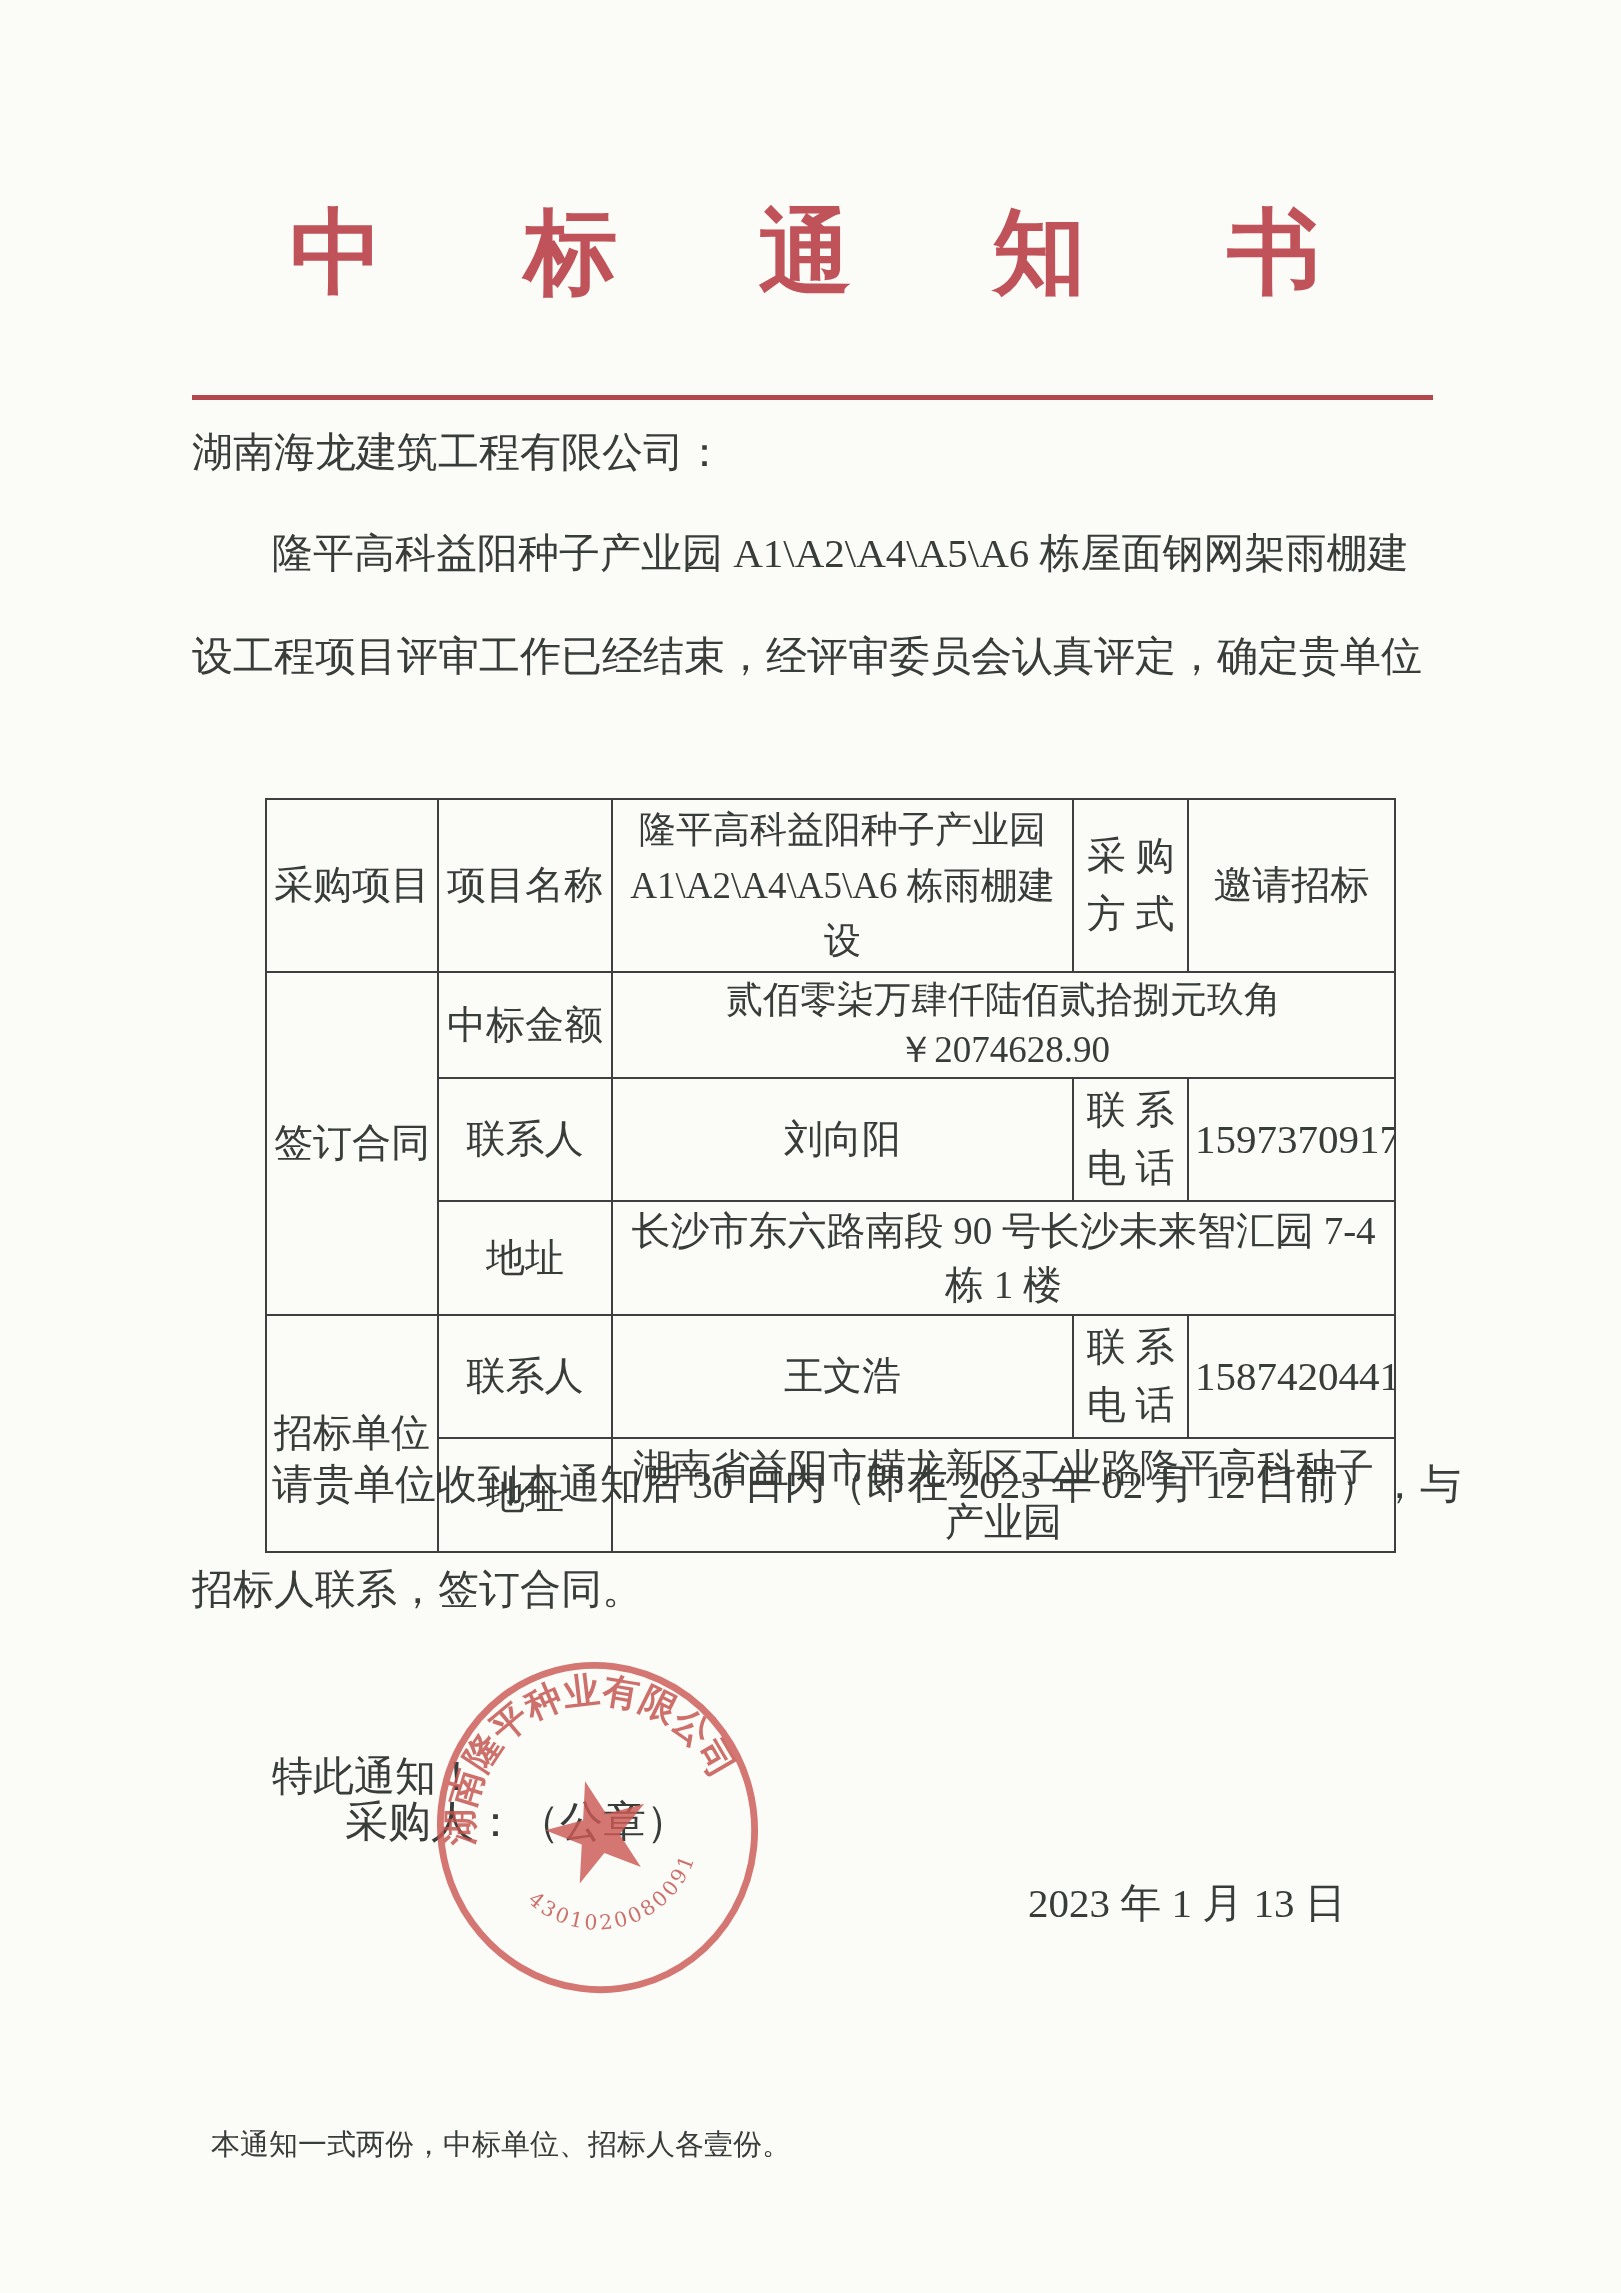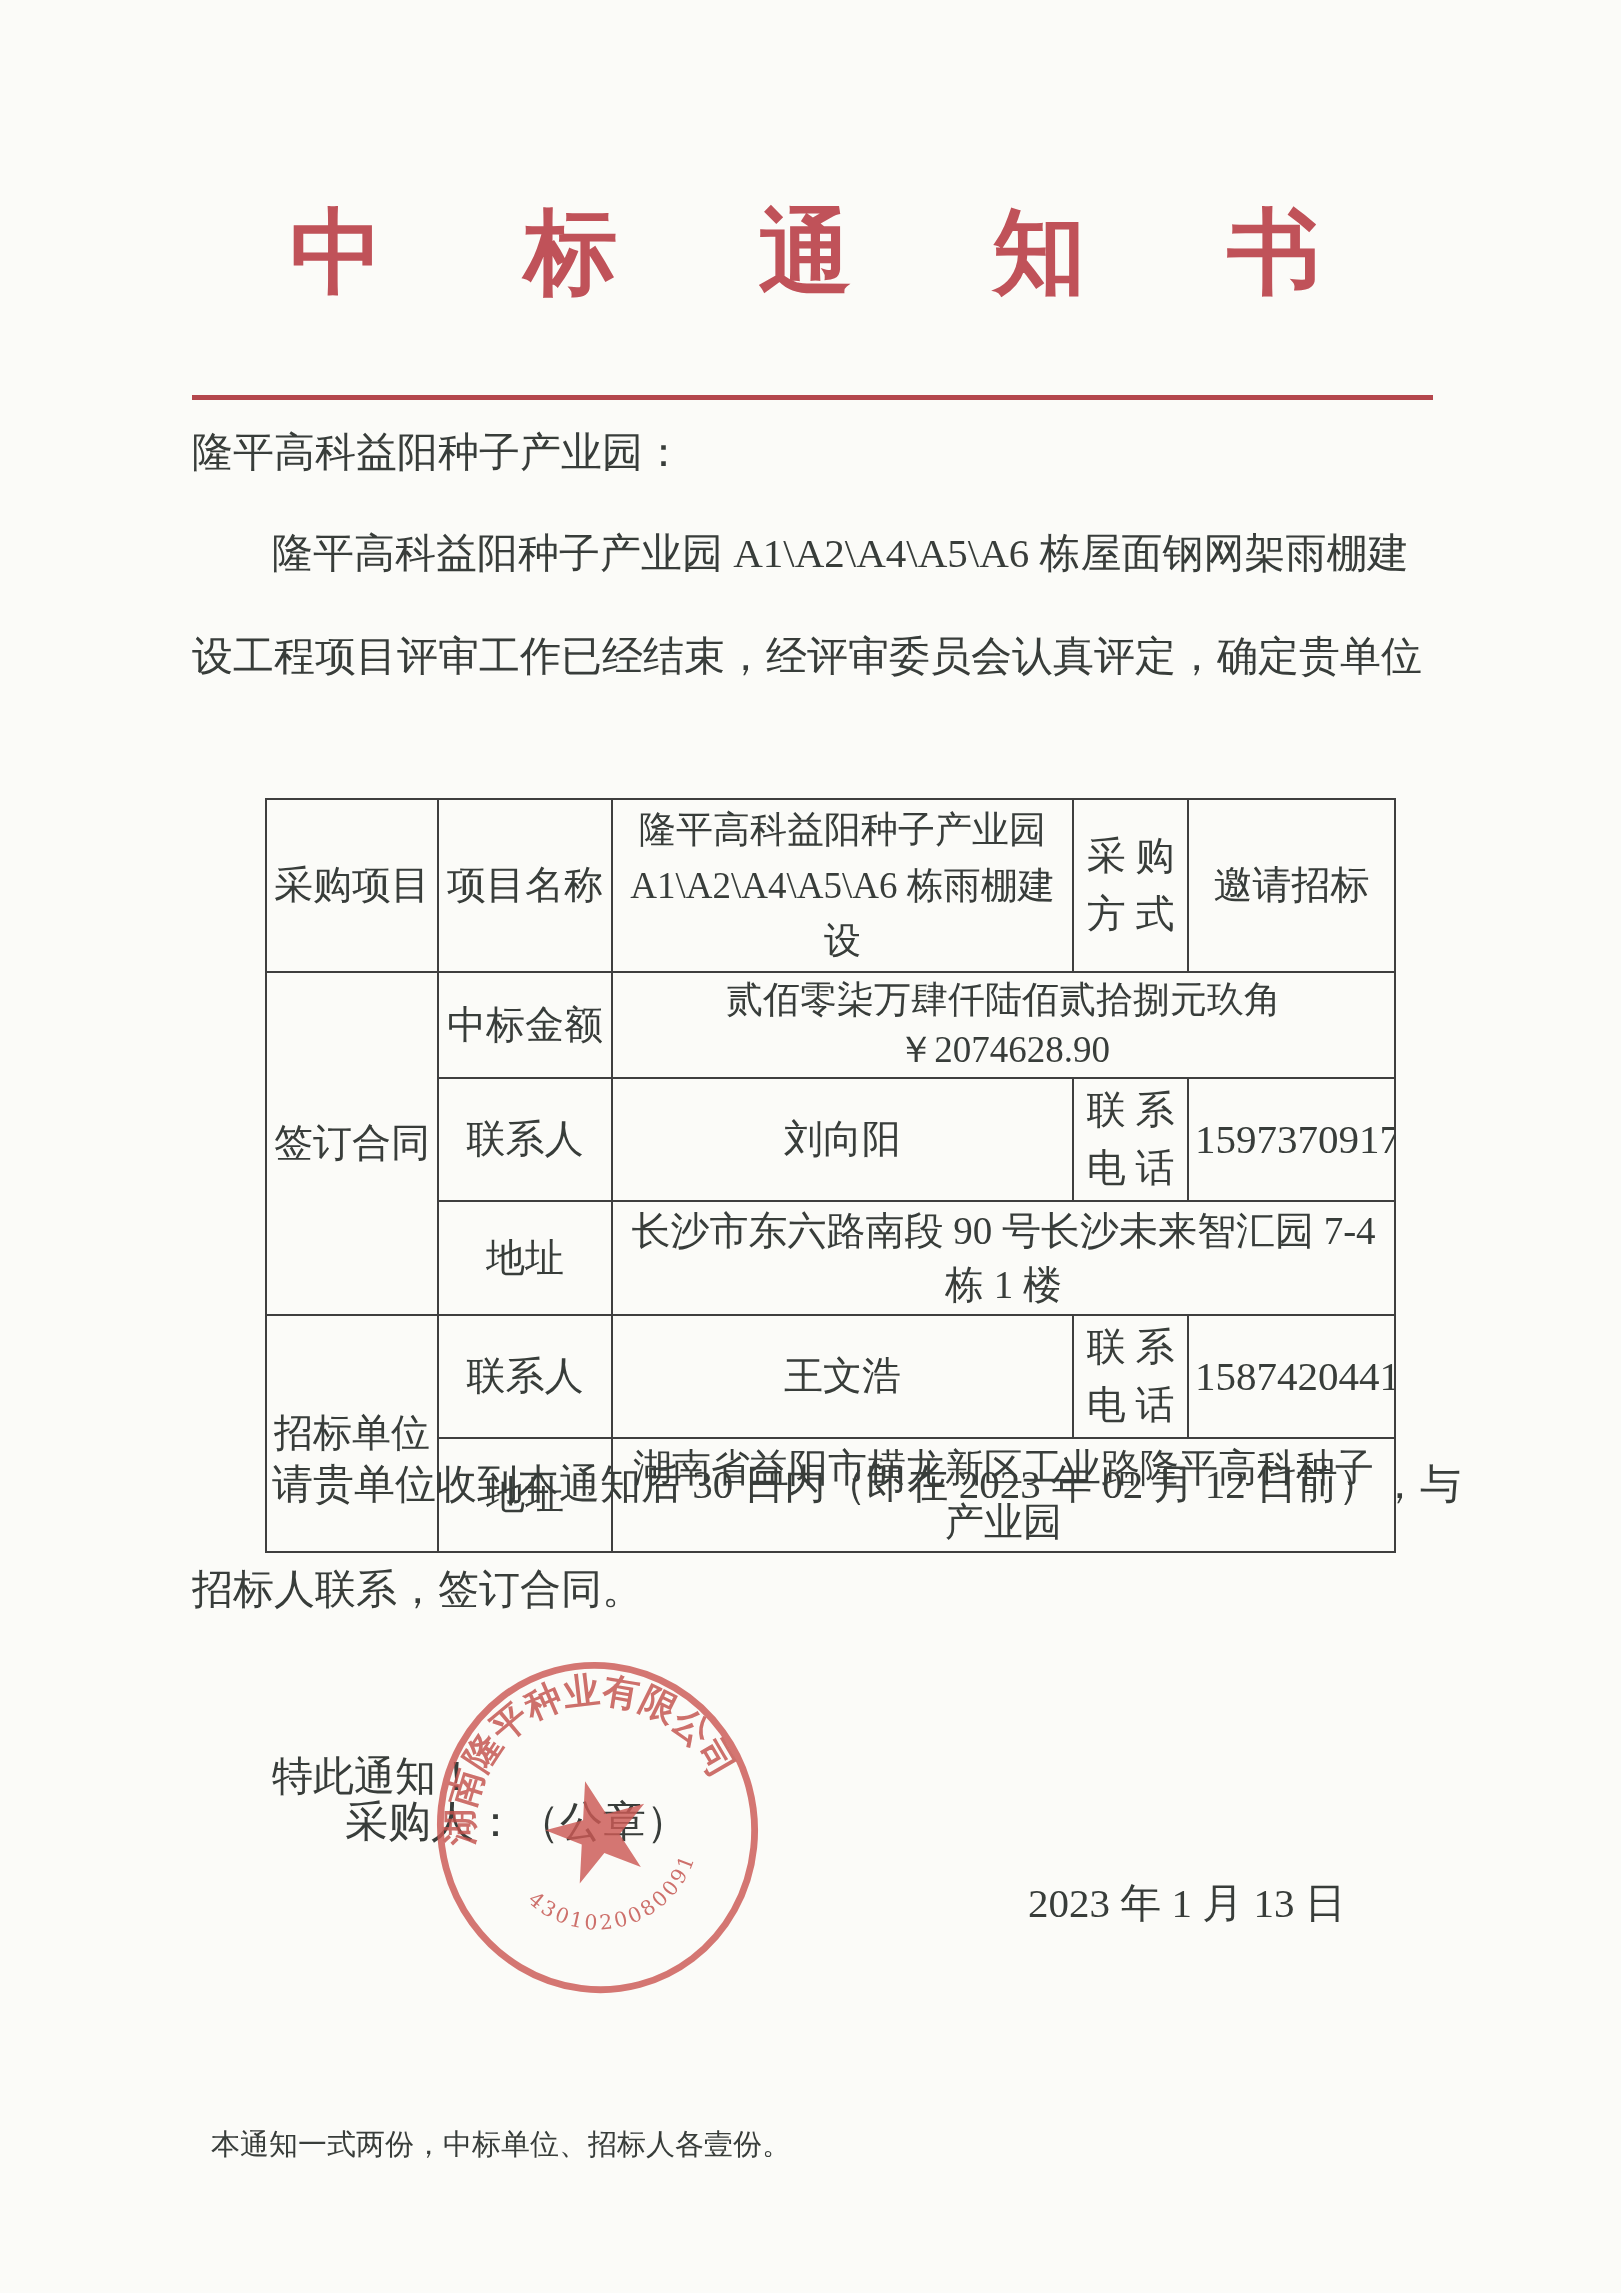--- a/index.html
+++ b/index.html
@@ -54,21 +54,21 @@
 </style>
 </head>
 <body>
 
 <div class="page">
 
   <div class="abs doc-title">中 标 通 知 书</div>
 
   <div class="red-rule"></div>
 
-  <div class="abs t42 recipient">隆平高科益阳种子产业园：</div>
+  <div class="abs t42 recipient">湖南海龙建筑工程有限公司：</div>
 
   <div class="abs t42 p1l1">隆平高科益阳种子产业园 A1\A2\A4\A5\A6 栋屋面钢网架雨棚建</div>
   <div class="abs t42 p1l2">设工程项目评审工作已经结束，经评审委员会认真评定，确定贵单位</div>
 
   <table class="award">
     <colgroup>
       <col style="width:172px">
         <col style="width:174px">
         <col style="width:461px">
       <col style="width:115px">

